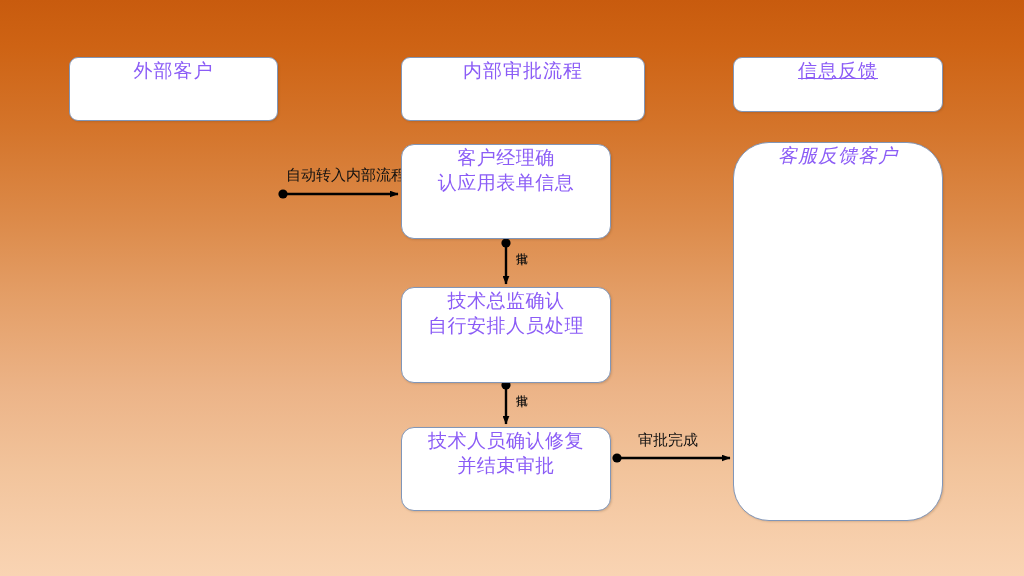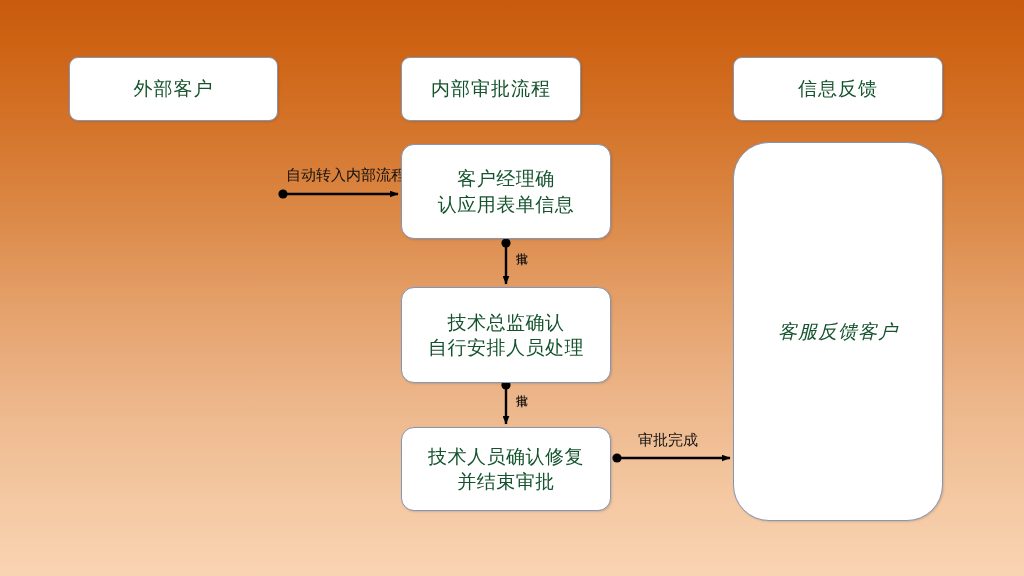--- a/index.html
+++ b/index.html
@@ -29,24 +29,24 @@
     overflow: hidden;
   }
 
   
   .box {
     position: absolute;
     box-sizing: border-box;
     background: #ffffff;
     border: 1px solid #8196b8;
     display: flex;
-    align-items: center;
+    align-items: flex-start;
     justify-content: center;
     text-align: center;
-    color: #14532d;
+    color: #8b5cf6;
     line-height: 1.32;
     box-shadow: 1px 1px 2px rgba(80,50,20,0.18);
   }
   .header-box {
     border-radius: 9px;
     font-size: 19px;
     letter-spacing: 1px;
   }
   .lane-box {
     border-radius: 36px;
@@ -58,22 +58,22 @@
     font-size: 19px;
     letter-spacing: 0.5px;
   }
   .box .txt {
     display: block;
     white-space: pre-line;
   }
 
   
   #hdr-left   { left: 69px;  top: 57px;  width: 209px; height: 64px; }
-  #hdr-mid    { left: 401px; top: 57px;  width: 180px; height: 64px; }
-  #hdr-right  { left: 733px; top: 57px;  width: 210px; height: 64px; }
+  #hdr-mid    { left: 401px; top: 57px;  width: 244px; height: 64px; }
+  #hdr-right  { left: 733px; top: 57px;  width: 210px; height: 55px; text-decoration: underline; }
 
   #lane-left  { left: 69px;  top: 142px; width: 209px; height: 379px; }
   #lane-right { left: 733px; top: 142px; width: 210px; height: 379px; font-style: italic; }
 
   #proc-1     { left: 401px; top: 144px; width: 210px; height: 95px; }
   #proc-2     { left: 401px; top: 287px; width: 210px; height: 96px; }
   #proc-3     { left: 401px; top: 427px; width: 210px; height: 84px; }
 
   
   #connectors {

